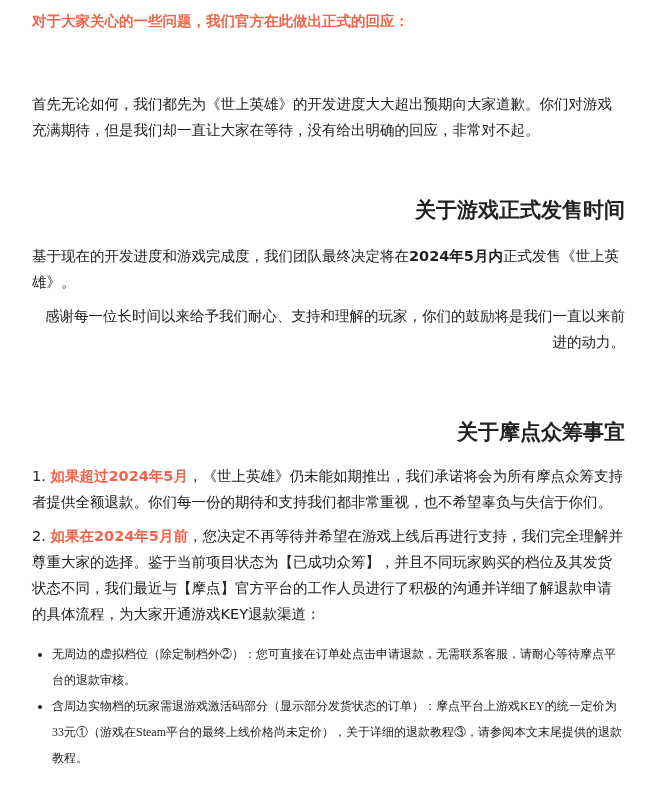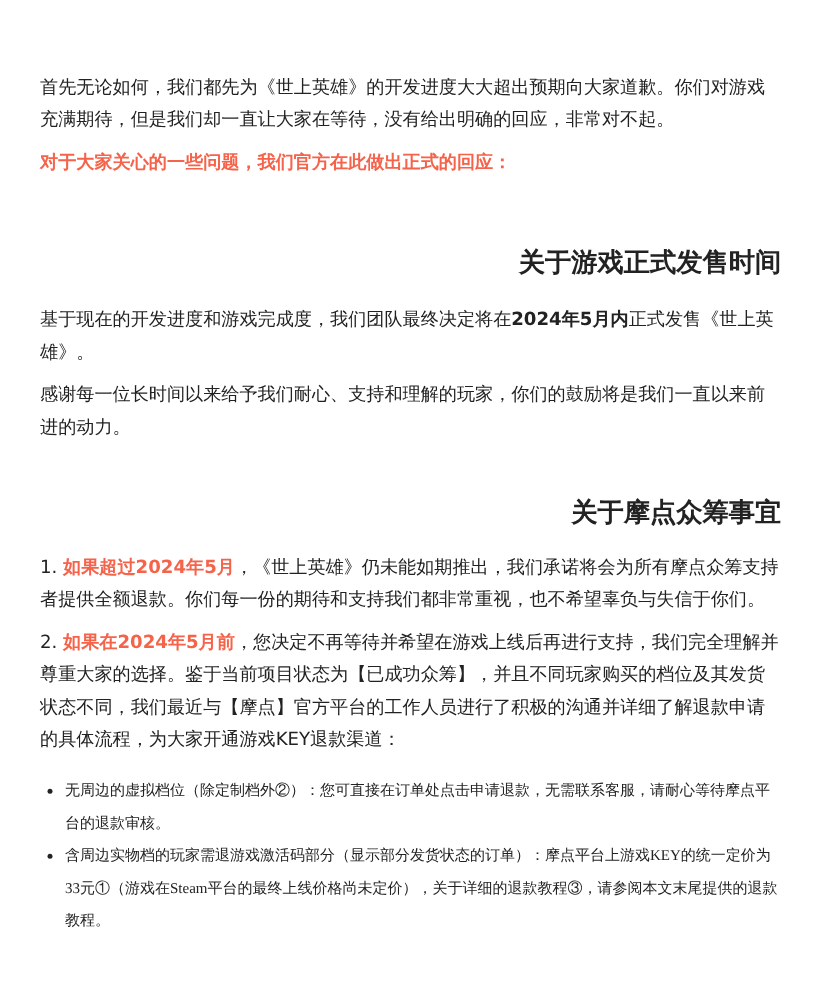--- a/index.html
+++ b/index.html
@@ -19,35 +19,35 @@
     }
     ul { margin: 0; padding-left: 20px; }
     li { font-size: 12px; line-height: 26px; font-family: Liberation Serif, serif; }
     li::marker { font-size: 12px; }
   </style>
 </head>
 <body>
 
 <div class="article">
 
-  <p style="margin-top:57px;">首先无论如何，我们都先为《世上英雄》的开发进度大大超出预期向大家道歉。你们对游戏充满期待，但是我们却一直让大家在等待，没有给出明确的回应，非常对不起。</p>
-
   <p style="margin-top:8px;">
     <span class="red">对于大家关心的一些问题，我们官方在此做出正式的回应：</span>
   </p>
+
+  <p style="margin-top:57px;">首先无论如何，我们都先为《世上英雄》的开发进度大大超出预期向大家道歉。你们对游戏充满期待，但是我们却一直让大家在等待，没有给出明确的回应，非常对不起。</p>
 
   <h2 style="margin-top:52px;">关于游戏正式发售时间</h2>
 
   <p style="margin-top:18px;">
     <span>基于现在的开发进度和游戏完成度，我们团队最终决定将在</span><b class="strong">2024年5月内</b><span>正式发售《世上英雄》。</span>
   </p>
 
-  <p style="margin-top:8px;">感谢每一位长时间以来给予我们耐心、支持和理解的玩家，你们的鼓励将是我们一直以来前进的动力。</p>
+  <p style="margin-top:8px;text-align:right;">感谢每一位长时间以来给予我们耐心、支持和理解的玩家，你们的鼓励将是我们一直以来前进的动力。</p>
 
-  <h2 style="margin-top:40px;">关于摩点众筹事宜</h2>
+  <h2 style="margin-top:62px;">关于摩点众筹事宜</h2>
 
   <p style="margin-top:16px;">
     <span>1. </span><span class="red">如果超过2024年5月</span><span>，《世上英雄》仍未能如期推出，我们承诺将会为所有摩点众筹支持者提供全额退款。你们每一份的期待和支持我们都非常重视，也不希望辜负与失信于你们。</span>
   </p>
 
   <p style="margin-top:8px;">
     <span>2. </span><span class="red">如果在2024年5月前</span><span>，您决定不再等待并希望在游戏上线后再进行支持，我们完全理解并尊重大家的选择。鉴于当前项目状态为【已成功众筹】，并且不同玩家购买的档位及其发货状态不同，我们最近与【摩点】官方平台的工作人员进行了积极的沟通并详细了解退款申请的具体流程，为大家开通游戏KEY退款渠道：</span>
   </p>
 
   <ul style="margin-top:14px;">

